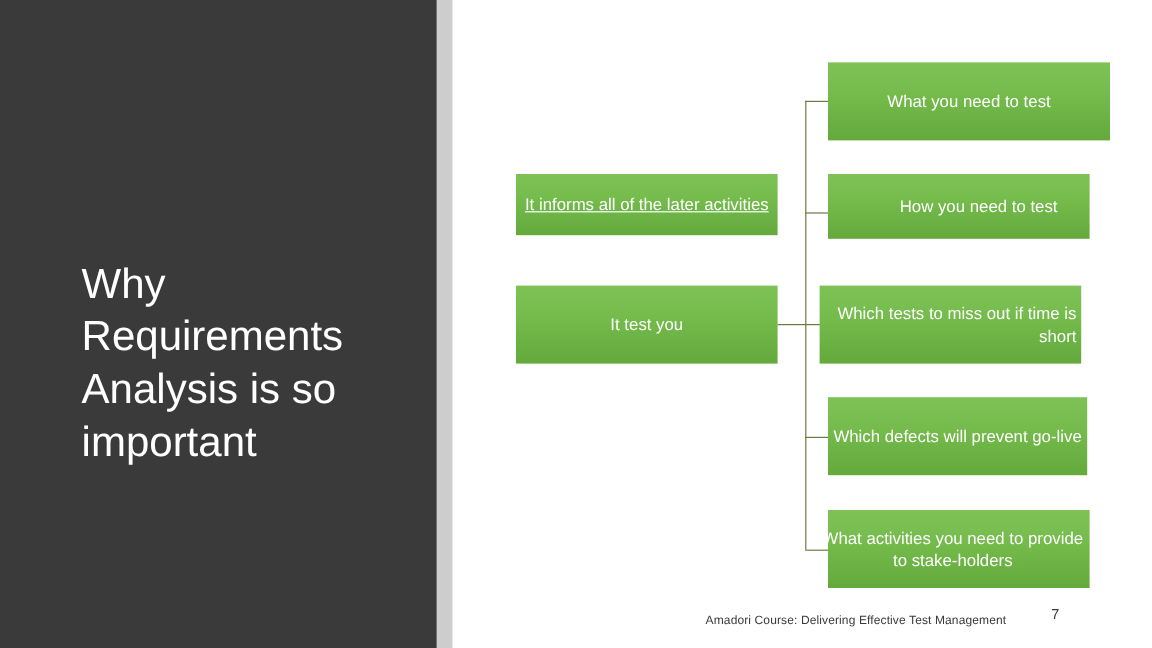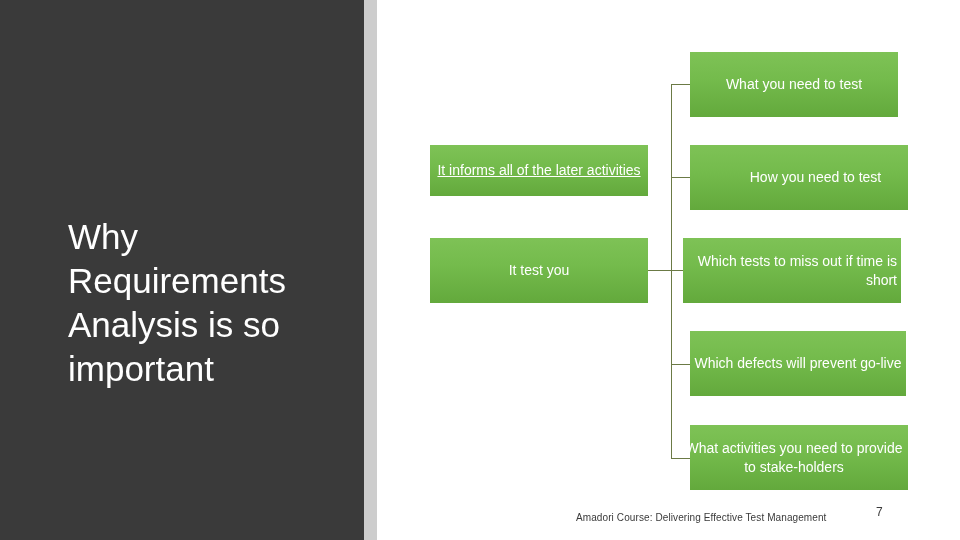--- a/index.html
+++ b/index.html
@@ -68,22 +68,22 @@
     line-height: 19px;
     padding: 2px 4px;
     font-weight: 400;
   }
 
   
   .node.l1 { left: 53px;  top: 145px; width: 218px; height: 51px; text-decoration: underline; }
   .node.l2 { left: 53px;  top: 238px; width: 218px; height: 65px; }
 
   
-  .node.r1 { left: 313px; top: 52px;  width: 208px; height: 65px; }
-  .node.r2 { left: 313px; top: 145px; width: 218px; height: 65px; padding-left: 37px; }
+  .node.r1 { left: 313px; top: 52px;  width: 235px; height: 65px; }
+  .node.r2 { left: 313px; top: 145px; width: 218px; height: 54px; padding-left: 37px; }
   .node.r3 { left: 306px; top: 238px; width: 218px; height: 65px; text-align: right; }
   .node.r4 { left: 313px; top: 331px; width: 216px; height: 65px; }
   .node.r5 { left: 313px; top: 425px; width: 218px; height: 65px; }
 
   .node.r5 .node-text {
     width: 232px;
     margin-left: -10px;
   }
   .node.r4 .node-text { width: 226px; }
 
@@ -113,21 +113,21 @@
   }
   #branch-1 { top: 84px; }
   #branch-2 { top: 177px; }
   #branch-3 { top: 270px; }
   #branch-4 { top: 364px; }
   #branch-5 { top: 458px; }
 
   
   #footer-text {
     position: absolute;
-    left: 576px;
+    left: 588px;
     top: 512px;
     font-size: 10px;
     color: #3a3a3a;
     letter-spacing: 0.1px;
   }
   #page-number {
     position: absolute;
     left: 876px;
     top: 505px;
     font-size: 12px;

